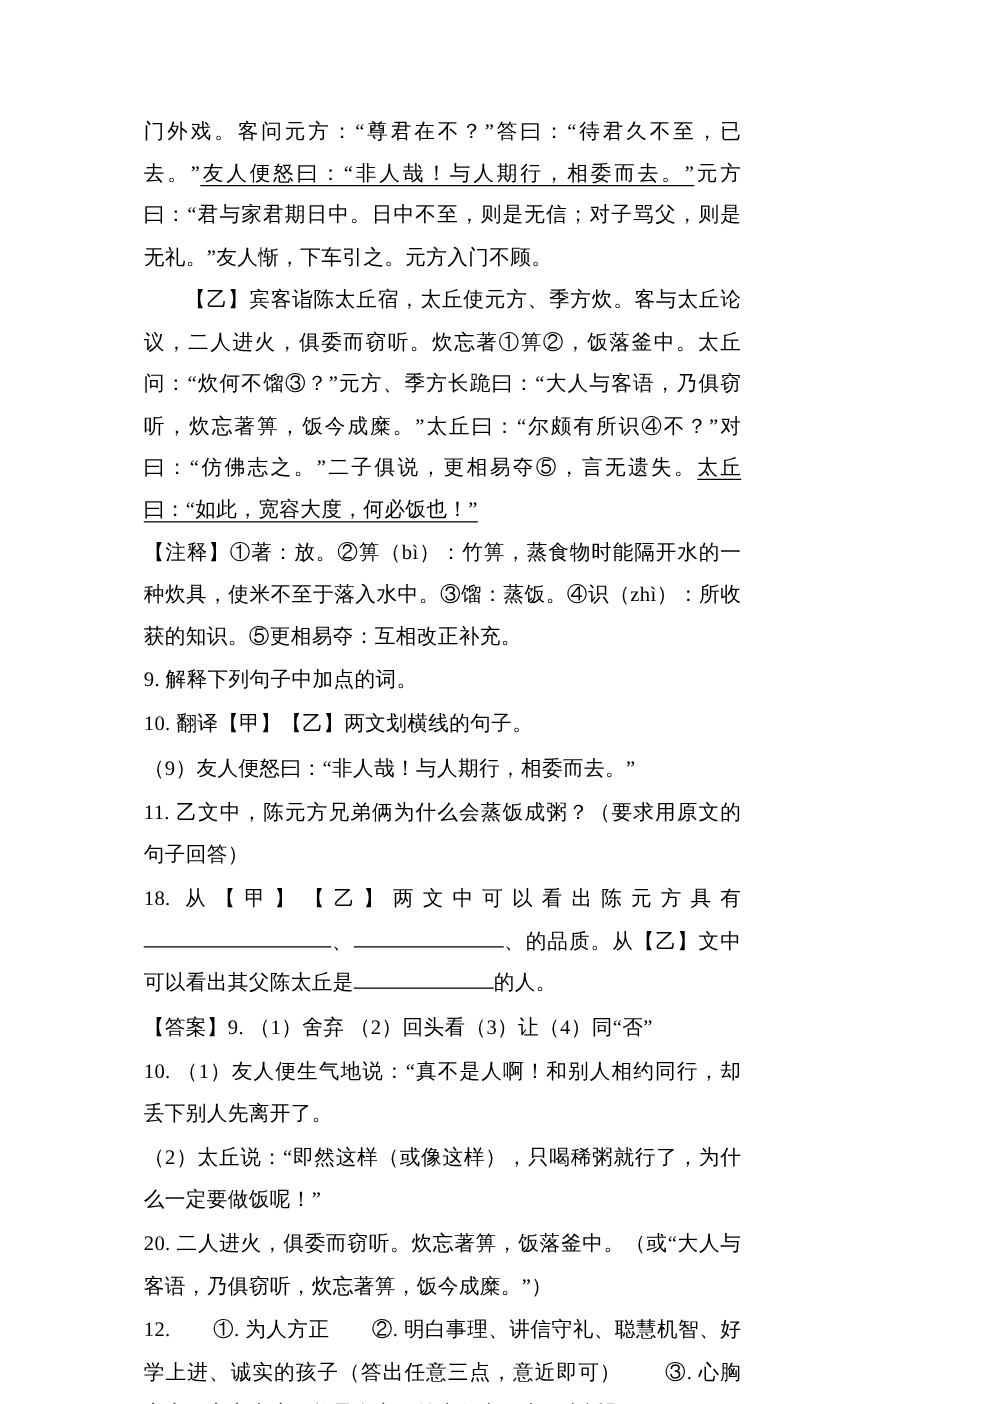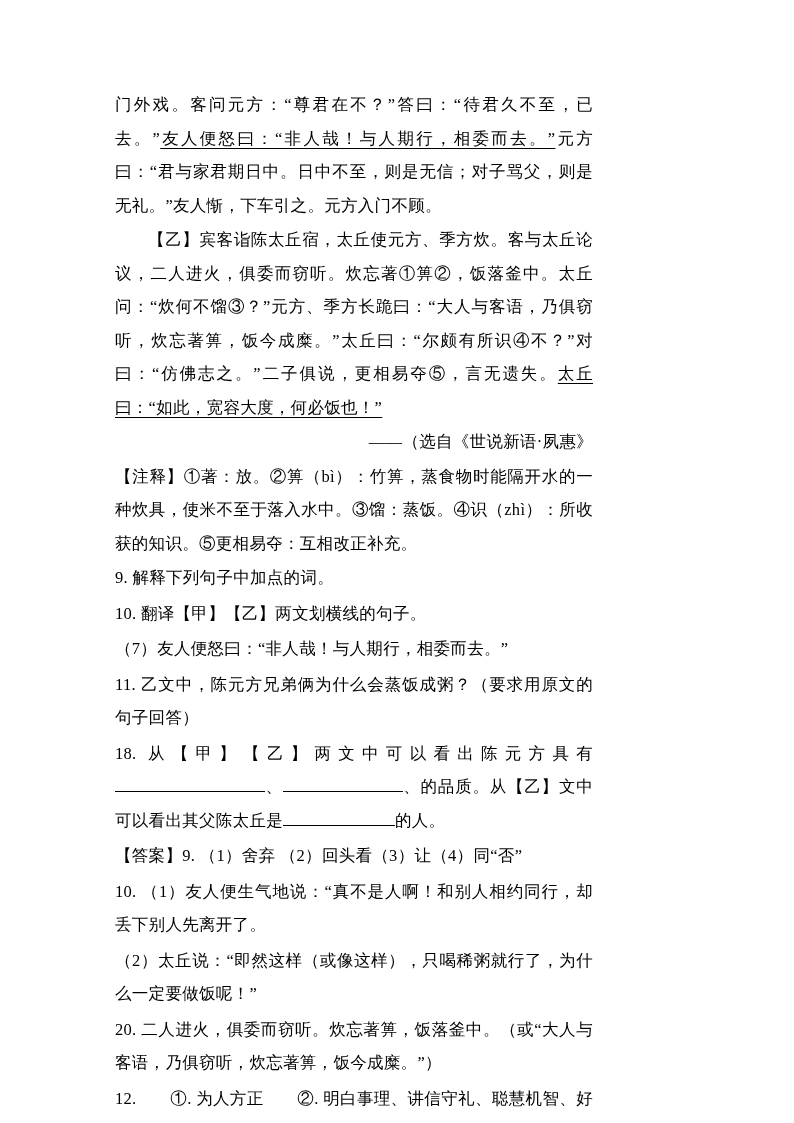--- a/index.html
+++ b/index.html
@@ -51,28 +51,27 @@
 </style>
 </head>
 <body>
 
 <div class="page">
 
   <p class="para"><span>门外戏。客问元方：“尊君在不？”答曰：“待君久不至，已去。”</span><span class="underline">友人便怒曰：“非人哉！与人期行，相委而去。”</span><span>元方曰：“君与家君期日中。日中不至，则是无信；对子骂父，则是无礼。”友人惭，下车引之。元方入门不顾。</span></p>
 
   <p class="para indent"><span>【乙】宾客诣陈太丘宿，太丘使元方、季方炊。客与太丘论议，二人进火，俱委而窃听。炊忘著①箅②，饭落釜中。太丘问：“炊何不馏③？”元方、季方长跪曰：“大人与客语，乃俱窃听，炊忘著箅，饭今成糜。”太丘曰：“尔颇有所识④不？”对曰：“仿佛志之。”二子俱说，更相易夺⑤，言无遗失。</span><span class="underline">太丘曰：“如此，宽容大度，何必饭也！”</span></p>
 
-  <p class="para attribution">——（选自《世说新语·夙惠》</p>
 
   <p class="para">【注释】①著：放。②箅（bì）：竹箅，蒸食物时能隔开水的一种炊具，使米不至于落入水中。③馏：蒸饭。④识（zhì）：所收获的知识。⑤更相易夺：互相改正补充。</p>
 
   <p class="para qline">9. 解释下列句子中加点的词。</p>
 
   <p class="para qline">10. 翻译【甲】【乙】两文划横线的句子。</p>
-  <p class="para qline">（7）友人便怒曰：“非人哉！与人期行，相委而去。”</p>
+  <p class="para qline">（9）友人便怒曰：“非人哉！与人期行，相委而去。”</p>
 
   <p class="para qline">11. 乙文中，陈元方兄弟俩为什么会蒸饭成粥？（要求用原文的句子回答）</p>
 
   <p class="para qline"><span>18. 从【甲】【乙】两文中可以看出陈元方具有</span><span class="blank w1"></span><span>、</span><span class="blank w2"></span><span>、的品质。从【乙】文中可以看出其父陈太丘是</span><span class="blank w3"></span><span>的人。</span></p>
 
   <p class="para qline">【答案】9. （1）舍弃 （2）回头看（3）让（4）同“否”</p>
   <p class="para qline">10. （1）友人便生气地说：“真不是人啊！和别人相约同行，却丢下别人先离开了。</p>
   <p class="para qline">（2）太丘说：“即然这样（或像这样），只喝稀粥就行了，为什么一定要做饭呢！”</p>
   <p class="para qline">20. 二人进火，俱委而窃听。炊忘著箅，饭落釜中。（或“大人与客语，乃俱窃听，炊忘著箅，饭今成糜。”）</p>
   <p class="para qline">12.　　①. 为人方正　　②. 明白事理、讲信守礼、聪慧机智、好学上进、诚实的孩子（答出任意三点，意近即可）　　③. 心胸宽广、宽容大度、教子有方（答出任意一点，意近即可）。</p>

